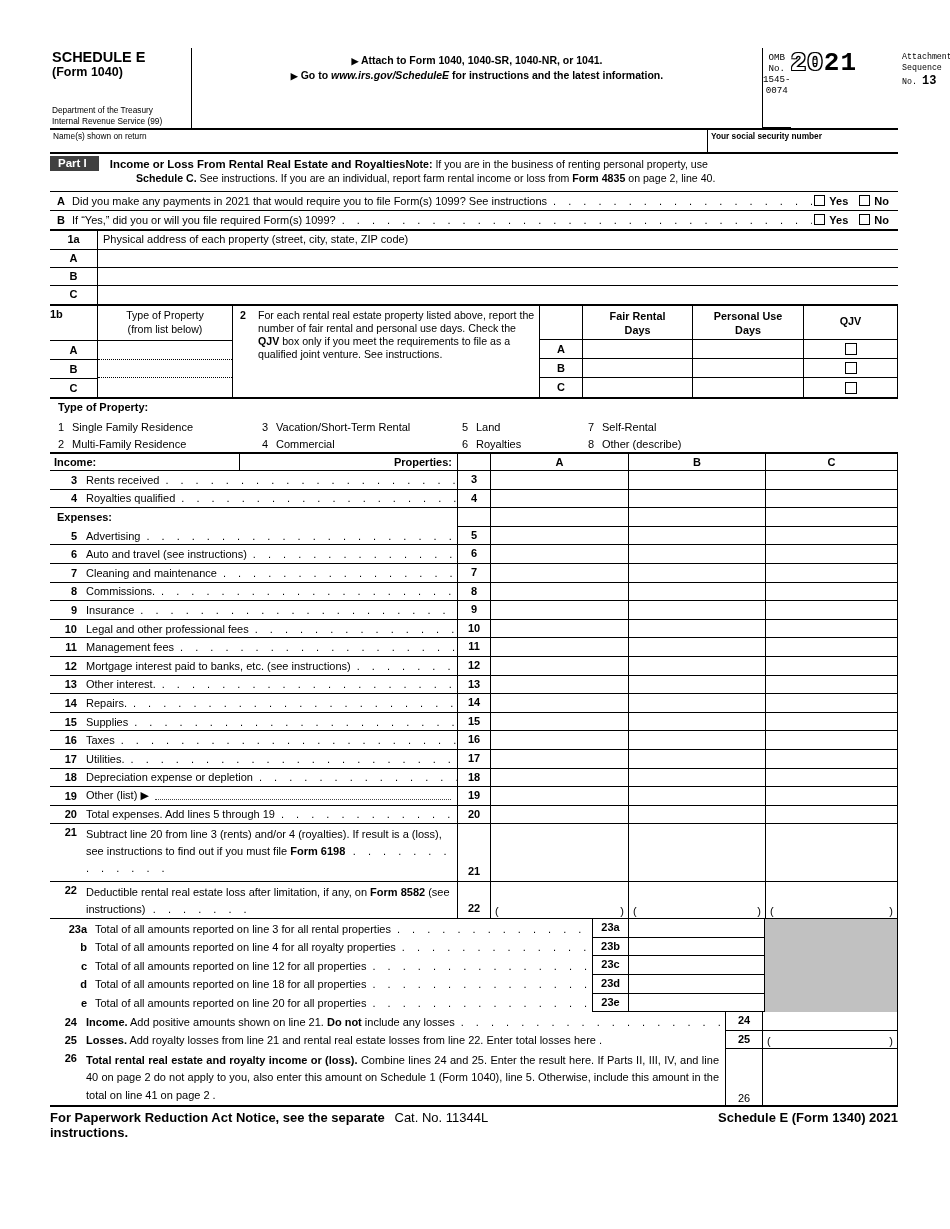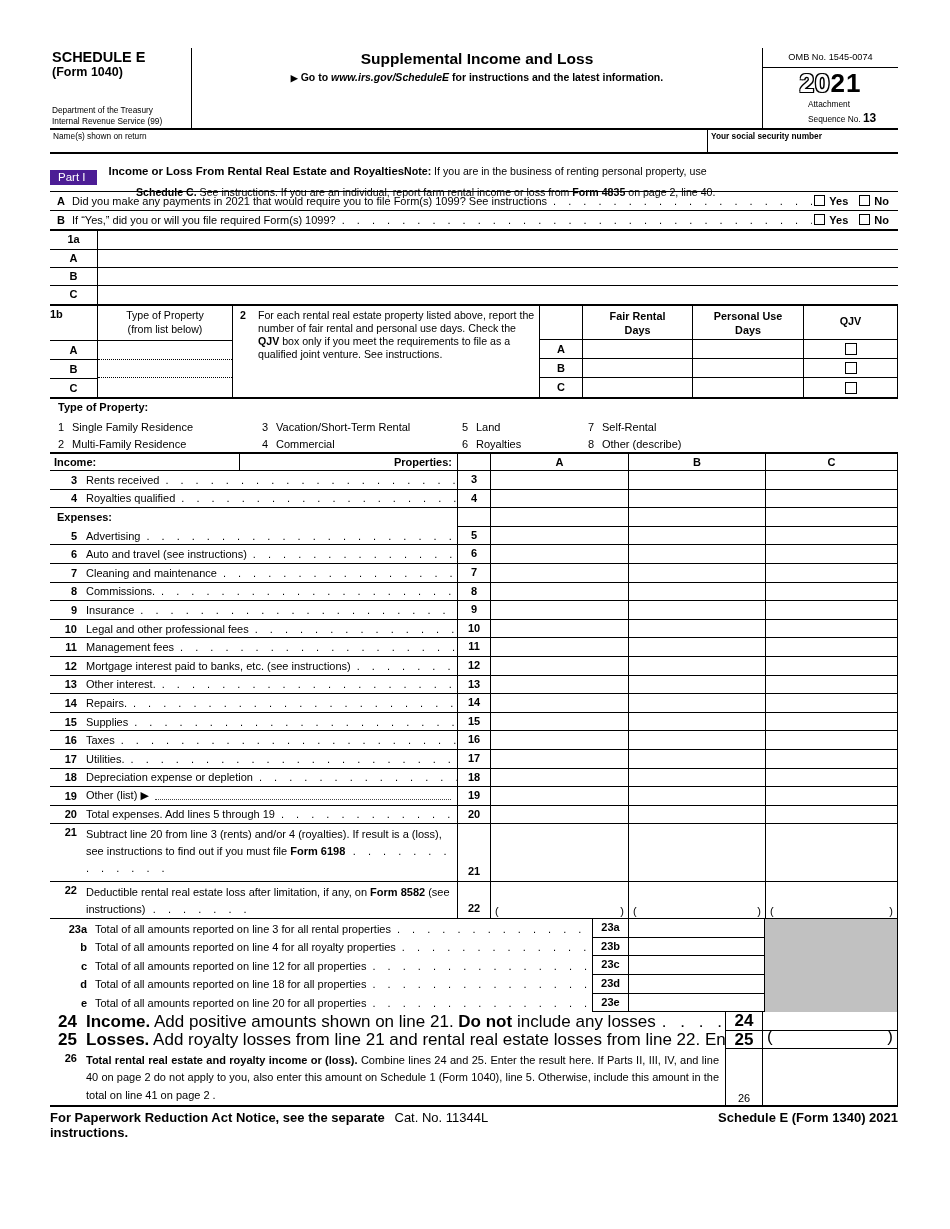--- a/index.html
+++ b/index.html
@@ -14,37 +14,37 @@
   .sched { font-weight:bold; font-size:14.5px; }
   .form1040 { font-weight:bold; font-size:12.5px; margin-bottom:auto; }
   .dept { font-size:8.3px; line-height:1.3; }
   .hdr-center { flex:1; text-align:center; padding-top:2px; }
   .title { font-size:15.5px; font-weight:bold; }
   .subtitle { font-size:9.8px; font-weight:bold; margin-top:2px; }
   .attach { font-size:10.5px; font-weight:bold; margin-top:4px; }
   .goto { font-size:10.5px; font-weight:bold; margin-top:3px; }
   .url { font-style:italic; }
   .arrow { font-size:9px; }
-  .hdr-right { width:136px; flex:none; border-left:1.2px solid #000; display:flex; flex-direction:column; }
+  .hdr-right { width:136px; flex:none; border-left:1.2px solid #000; display:flex; flex-direction:row;font-family:Liberation Mono, monospace; }
   .omb { font-size:9.2px; text-align:center; padding:4px 0 5px; border-bottom:1.2px solid #000; }
   .year { text-align:center; font-size:26px; line-height:1.0; margin-top:2px; letter-spacing:1px; }
   .yr-o { color:#fff; font-weight:bold; text-shadow:-1.2px -1.2px 0 #000, 1.2px -1.2px 0 #000, -1.2px 1.2px 0 #000, 1.2px 1.2px 0 #000; }
   .yr-s { font-weight:bold; }
   .attach-seq { font-size:8.3px; padding:3px 0 0 8px; line-height:1.35; text-align:left;margin-left:37px; }
   .seq-num { font-weight:bold; font-size:12px; }
 
   
   .namerow { display:flex; height:24px; border-bottom:2.5px solid #000; }
   .namecell { flex:1; padding:1px 3px; font-size:8.3px; }
   .ssncell { width:191px; flex:none; border-left:1.2px solid #000; padding:1px 3px; font-size:8.3px; font-weight:bold; }
 
   
   .part1 { height:38px; border-bottom:1.8px solid #000; padding-top:2px; }
   .p1line1 { display:flex; align-items:center; }
-  .badge { background:#4c1d95; color:#fff; font-weight:normal; font-size:11.5px; padding:1px 12px 2px 8px; flex:none;margin-top:14px; }
+  .badge { background:#404040; color:#fff; font-weight:bold; font-size:11.5px; padding:1px 12px 2px 8px; flex:none; }
   .p1head { font-weight:bold; font-size:11.4px; margin-left:11px; white-space:nowrap; }
   .p1note { font-size:10.6px; margin-left:0; white-space:nowrap; }
   .p1line2 { margin-left:86px; font-size:10.6px; margin-top:1px; }
 
   
   .questions { border-bottom:2.5px solid #000; }
   .qrow { display:flex; align-items:center; height:18.5px; font-size:11px; padding-left:7px; }
   .qrow.qa { border-bottom:1px solid #000; }
   .qnum { font-weight:bold; width:15px; flex:none; }
   .qtext { white-space:nowrap; }
@@ -129,21 +129,21 @@
 
   
   .t23row { display:flex; height:18.6px; font-size:11px; }
   .t23-label { width:542px; flex:none; display:flex; align-items:center; padding-left:7px; overflow:hidden; }
   .rnum23 { width:30px; flex:none; text-align:right; margin-right:8px; font-weight:bold; }
   .t23-num { width:36px; flex:none; border-left:1.5px solid #000; border-bottom:1px solid #000; text-align:center; font-weight:bold; line-height:17.6px; }
   .t23-val { width:137px; flex:none; border-left:1.5px solid #000; border-right:1.5px solid #000; border-bottom:1px solid #000; }
   .t23-gray { flex:1; background:#c1c1c1; border-right:1.5px solid #000; }
 
   
-  .t24row { display:flex; height:18.6px; font-size:17px; }
+  .t24row { display:flex; height:18.6px; font-size:11px; }
   .t24-label { width:675px; flex:none; display:flex; align-items:center; padding-left:7px; overflow:hidden; }
   .t24-num { width:37px; flex:none; border-left:1.5px solid #000; border-bottom:1px solid #000; text-align:center; font-weight:bold; line-height:17.6px; }
   .t24-val { flex:1; border-left:1.5px solid #000; border-right:1.5px solid #000; border-bottom:1px solid #000; }
   .t26row { display:flex; height:58px; font-size:11px; border-bottom:2px solid #000; }
   .t26-label { width:675px; flex:none; display:flex; padding:3px 6px 0 7px; }
   .t26-text { flex:1; line-height:1.55; text-align:justify; }
   .t26-num { width:37px; flex:none; border-left:1.5px solid #000; }
   .t26-val { flex:1; border-left:1.5px solid #000; border-right:1.5px solid #000; }
 
   
@@ -159,21 +159,21 @@
 <div class="content">
 
   <div class="hdr">
     <div class="hdr-left">
       <div class="sched">SCHEDULE E</div>
       <div class="form1040">(Form 1040)</div>
       <div class="dept">Department of the Treasury</div>
       <div class="dept">Internal Revenue Service (99)</div>
     </div>
     <div class="hdr-center">
-      <div class="title">Supplemental Income and Loss</div>
+      <div class="attach"><span class="arrow">▶</span> <span>Attach to Form 1040, 1040-SR, 1040-NR, or 1041.</span></div>
       <div class="goto"><span class="arrow">▶</span> <span>Go to </span><span class="url">www.irs.gov/ScheduleE</span><span> for instructions and the latest information.</span></div>
     </div>
     <div class="hdr-right">
       <div class="omb">OMB No. 1545-0074</div>
       <div class="year"><span class="yr-o">20</span><span class="yr-s">21</span></div>
       <div class="attach-seq">
         <div>Attachment</div>
         <div><span>Sequence No. </span><span class="seq-num">13</span></div>
       </div>
     </div>
@@ -210,20 +210,21 @@
       <span class="ckbox"></span>
       <span class="cklabel">Yes</span>
       <span class="ckbox"></span>
       <span class="cklabel">No</span>
     </div>
   </div>
 
   <div class="sec1a">
     <div class="r1a hdr1a">
       <div class="num48">1a</div>
+      <div class="addr-label">Physical address of each property (street, city, state, ZIP code)</div>
     </div>
     <div class="r1a addr">
       <div class="num48">A</div>
       <div class="addr-input"></div>
     </div>
     <div class="r1a addr">
       <div class="num48">B</div>
       <div class="addr-input"></div>
     </div>
     <div class="r1a addr">

